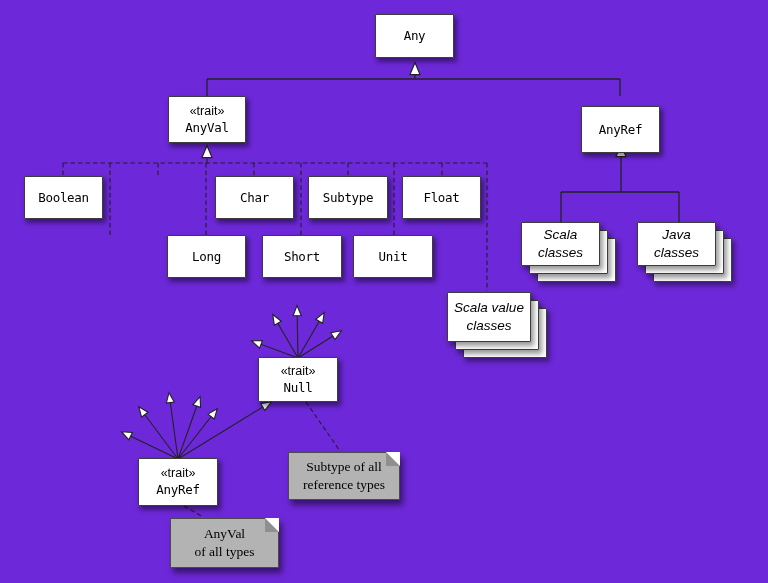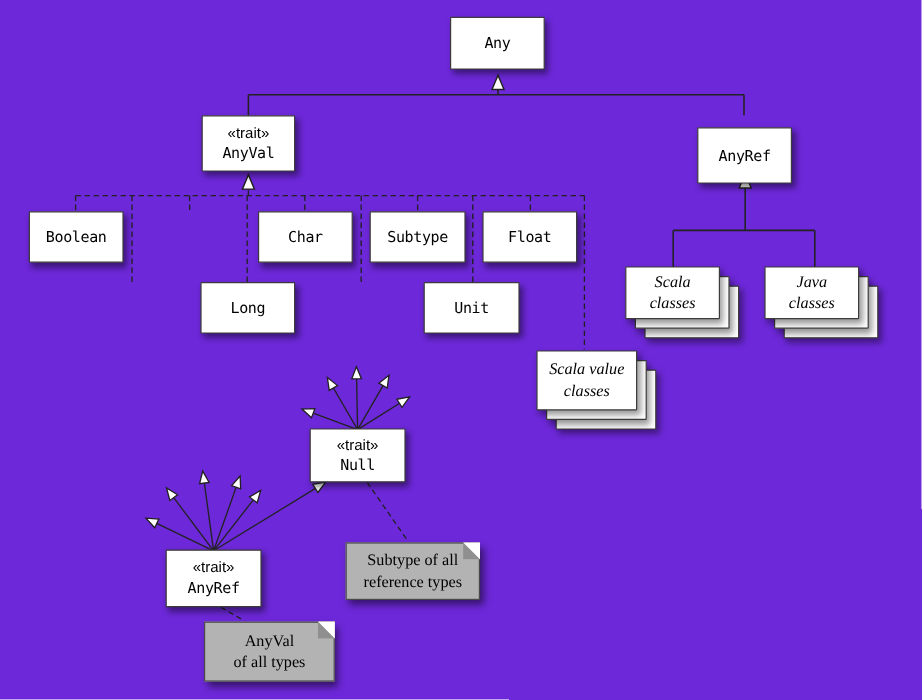--- a/index.html
+++ b/index.html
@@ -31,21 +31,21 @@
     font-size: 12.5px;
     letter-spacing: -0.3px;
     white-space: nowrap;
   }
   .stereo {
     font-family: "Liberation Sans", sans-serif;
     font-size: 12.5px;
     white-space: nowrap;
   }
   .italic-label {
-    font-family: Liberation Serif, serif;
+    font-family: Liberation Sans, sans-serif;
     font-style: italic;
     font-size: 13.5px;
     white-space: nowrap;
   }
   .stack { position:absolute; }
   .stack .layer {
     position:absolute;
     box-sizing: border-box;
     background:#ffffff;
     border: 1.4px solid var(--box-border, #3c3c3c);
@@ -164,20 +164,23 @@
   <div class="box" style="left:308px;top:176px;width:80px;height:43px">
     <span class="mono">Subtype</span>
   </div>
   <div class="box" style="left:402px;top:176px;width:79px;height:43px">
     <span class="mono">Float</span>
   </div>
 
   <div class="box" style="left:167px;top:235px;width:79px;height:43px">
     <span class="mono">Long</span>
   </div>
+  <div class="box" style="left:262px;top:235px;width:80px;height:43px">
+    <span class="mono">Short</span>
+  </div>
   <div class="box" style="left:353px;top:235px;width:80px;height:43px">
     <span class="mono">Unit</span>
   </div>
 
   <div class="stack" style="left:447px;top:292px;width:101px;height:67px">
     <div class="layer" style="left:16px;top:16px;width:84px;height:50px"></div>
     <div class="layer" style="left:8px;top:8px;width:84px;height:50px"></div>
     <div class="layer front" style="left:0;top:0;width:84px;height:50px">
       <span class="italic-label">Scala value</span>
       <span class="italic-label">classes</span>

